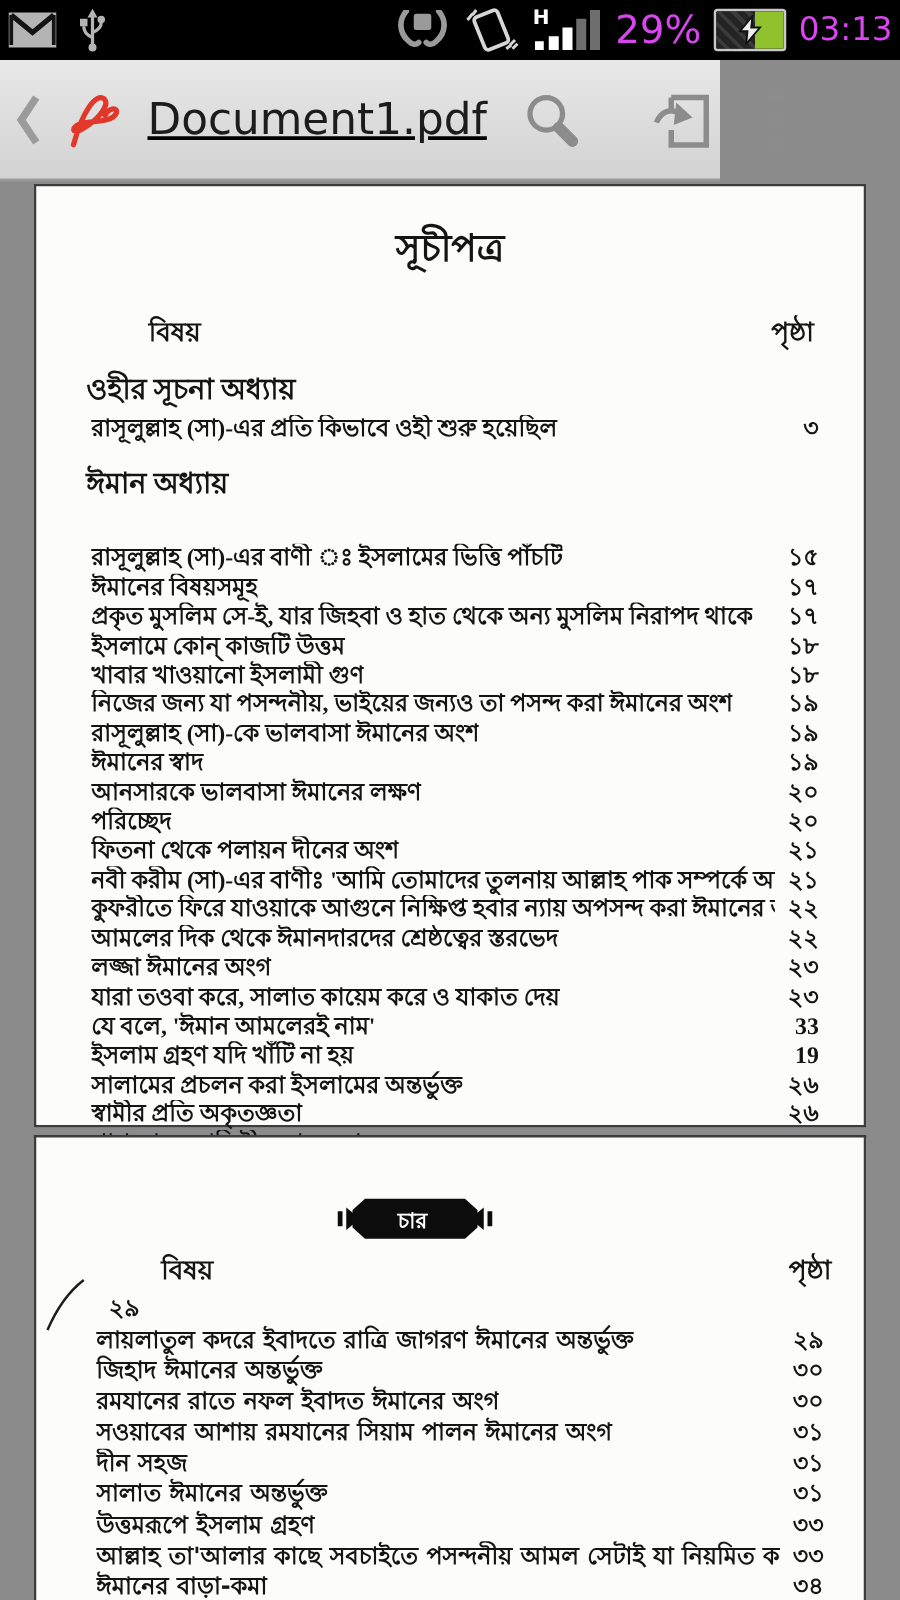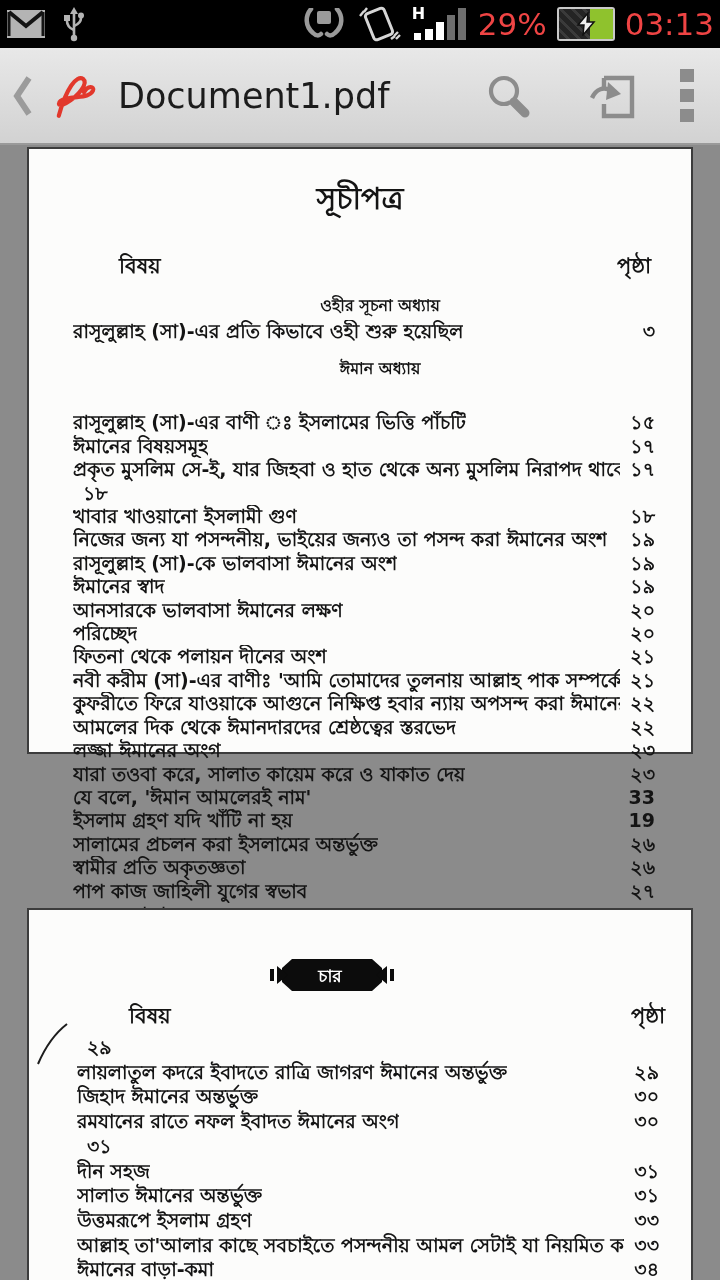--- a/index.html
+++ b/index.html
@@ -9,55 +9,55 @@
     -webkit-font-smoothing:antialiased;
   }
   
   .statusbar{
     position:absolute;top:0;left:0;width:720px;height:48px;background:#000;
     display:flex;align-items:center;justify-content:space-between;
     padding:0 6px;box-sizing:border-box;
   }
   .sb-group{display:flex;align-items:center;gap:14px;}
   .sb-right{gap:10px;}
-  .sb-text{color:#ef4444;font-size:31px;line-height:1;}
-  .sb-time{font-size:31px;}
+  .sb-text{color:#d946ef;font-size:31px;line-height:1;}
+  .sb-time{font-size:26px;}
   .sig-wrap{position:relative;width:56px;height:36px;}
   .sig-h{position:absolute;left:0;top:-2px;color:#fff;font-size:16px;font-weight:700;}
   .sig-dot{position:absolute;left:2px;bottom:2px;width:7px;height:7px;background:#fff;}
   .sig-bar{position:absolute;bottom:2px;width:8px;}
   .batt{position:relative;width:54px;height:30px;border:2px solid #c9c9c9;border-radius:3px;overflow:hidden;background:#202020;}
   .batt-dark{position:absolute;left:0;top:0;bottom:0;width:58%;
     background:repeating-linear-gradient(45deg,#242424 0 5px,#3a3a3a 5px 8px);}
   .batt-green{position:absolute;right:0;top:0;bottom:0;width:42%;background:#8fc22d;}
   .batt-bolt{position:absolute;left:50%;top:50%;transform:translate(-50%,-50%);}
   
   .toolbar{
-    position:absolute;top:48px;left:0;width:720px;height:97px;box-sizing:border-box;
+    position:absolute;top:48px;left:0;width:576px;height:97px;box-sizing:border-box;
     background:linear-gradient(#e8e8e8,#d2d2d2);
     border-bottom:2px solid #9a9a9a;
-    display:flex;align-items:center;padding:0 12px;
+    display:flex;align-items:center;padding:0 12px;text-decoration:underline;
   }
   .tb-title{font-size:35px;color:#1c1c1c;margin-left:16px;white-space:nowrap;}
   .tb-spacer{flex:1;}
   .tb-icon{display:flex;align-items:center;justify-content:center;}
   .overflow-dots{display:flex;flex-direction:column;gap:7px;margin:0 14px;}
   .overflow-dots i{width:14px;height:13px;background:#8c8c8c;display:block;}
   
   .page{
     position:absolute;left:27px;width:666px;background:#fcfcfb;
     border:2px solid #3c3c3c;box-sizing:border-box;color:#141414;
   }
-  .page1{top:147px;height:607px;}
+  .page1{top:147px;height:755px;font-family:Liberation Serif, serif;}
   .page2{top:908px;height:380px;border-bottom:none;}
   .doc-title{text-align:center;margin-top:26px;font-size:30px;font-weight:700;}
   .cols-header{display:flex;justify-content:space-between;font-size:21px;font-weight:700;text-align:center;}
   .p1-cols{padding:0 40px 0 90px;margin-top:24px;}
   .p2-cols{padding:0 26px 0 100px;margin-top:6px;}
-  .section-heading{text-align:center;font-size:16px;font-weight:700;margin-top:8px;padding-left:40px;}
+  .section-heading{text-align:left;font-size:23px;font-weight:700;margin-top:8px;padding-left:40px;}
   .sec2-heading{margin-top:13px;margin-bottom:28px;}
   .rows{padding:0 36px 0 44px;}
   .rows-p2{padding:0 32px 0 48px;}
   .toc-row{display:flex;justify-content:space-between;align-items:baseline;
     font-size:19px;font-weight:700;line-height:23.4px;}
   .rows-p2 .toc-row{line-height:24.7px;}
   .toc-title{white-space:nowrap;overflow:hidden;}
   .toc-page{margin-left:10px;}
   
   .banner{position:relative;width:124px;height:38px;margin:46px auto 0;transform:translateX(-28px);}
@@ -182,20 +182,21 @@
       </div>
       <div class="toc-row">
         <span class="toc-title">ঈমানের বিষয়সমূহ</span>
         <span class="toc-page">১৭</span>
       </div>
       <div class="toc-row">
         <span class="toc-title">প্রকৃত মুসলিম সে-ই, যার জিহবা ও হাত থেকে অন্য মুসলিম নিরাপদ থাকে</span>
         <span class="toc-page">১৭</span>
       </div>
       <div class="toc-row">
+        <span class="toc-title">ইসলামে কোন্ কাজটি উত্তম</span>
         <span class="toc-page">১৮</span>
       </div>
       <div class="toc-row">
         <span class="toc-title">খাবার খাওয়ানো ইসলামী গুণ</span>
         <span class="toc-page">১৮</span>
       </div>
       <div class="toc-row">
         <span class="toc-title">নিজের জন্য যা পসন্দনীয়, ভাইয়ের জন্যও তা পসন্দ করা ঈমানের অংশ</span>
         <span class="toc-page">১৯</span>
       </div>
@@ -291,20 +292,21 @@
       </div>
       <div class="toc-row">
         <span class="toc-title">জিহাদ ঈমানের অন্তর্ভুক্ত</span>
         <span class="toc-page">৩০</span>
       </div>
       <div class="toc-row">
         <span class="toc-title">রমযানের রাতে নফল ইবাদত ঈমানের অংগ</span>
         <span class="toc-page">৩০</span>
       </div>
       <div class="toc-row">
+        <span class="toc-title">সওয়াবের আশায় রমযানের সিয়াম পালন ঈমানের অংগ</span>
         <span class="toc-page">৩১</span>
       </div>
       <div class="toc-row">
         <span class="toc-title">দীন সহজ</span>
         <span class="toc-page">৩১</span>
       </div>
       <div class="toc-row">
         <span class="toc-title">সালাত ঈমানের অন্তর্ভুক্ত</span>
         <span class="toc-page">৩১</span>
       </div>

